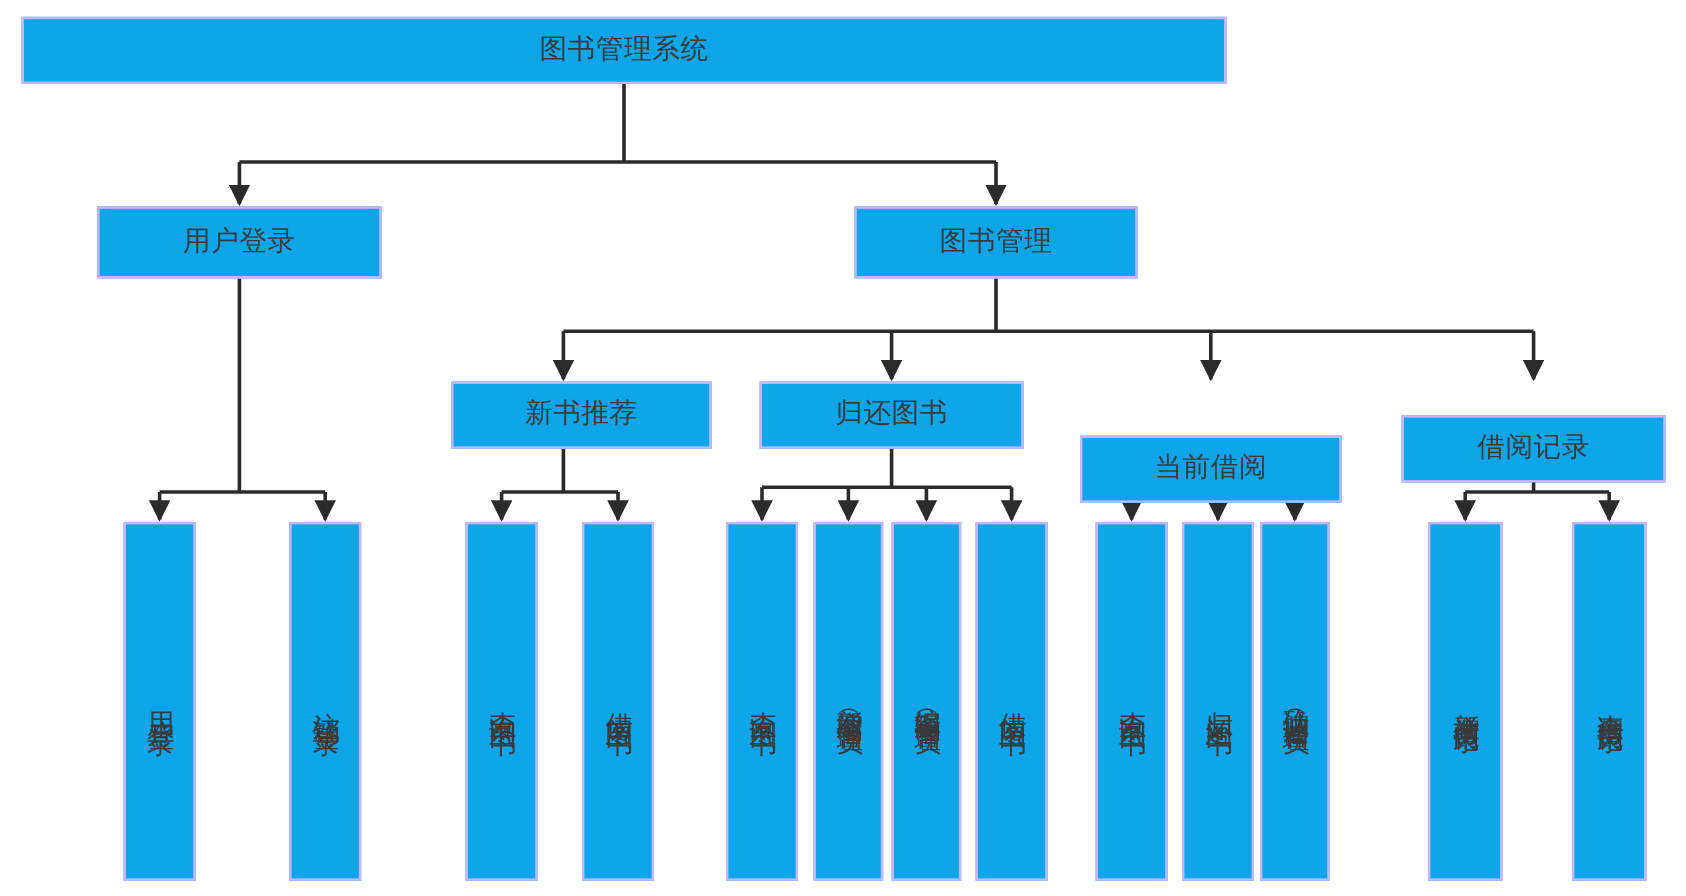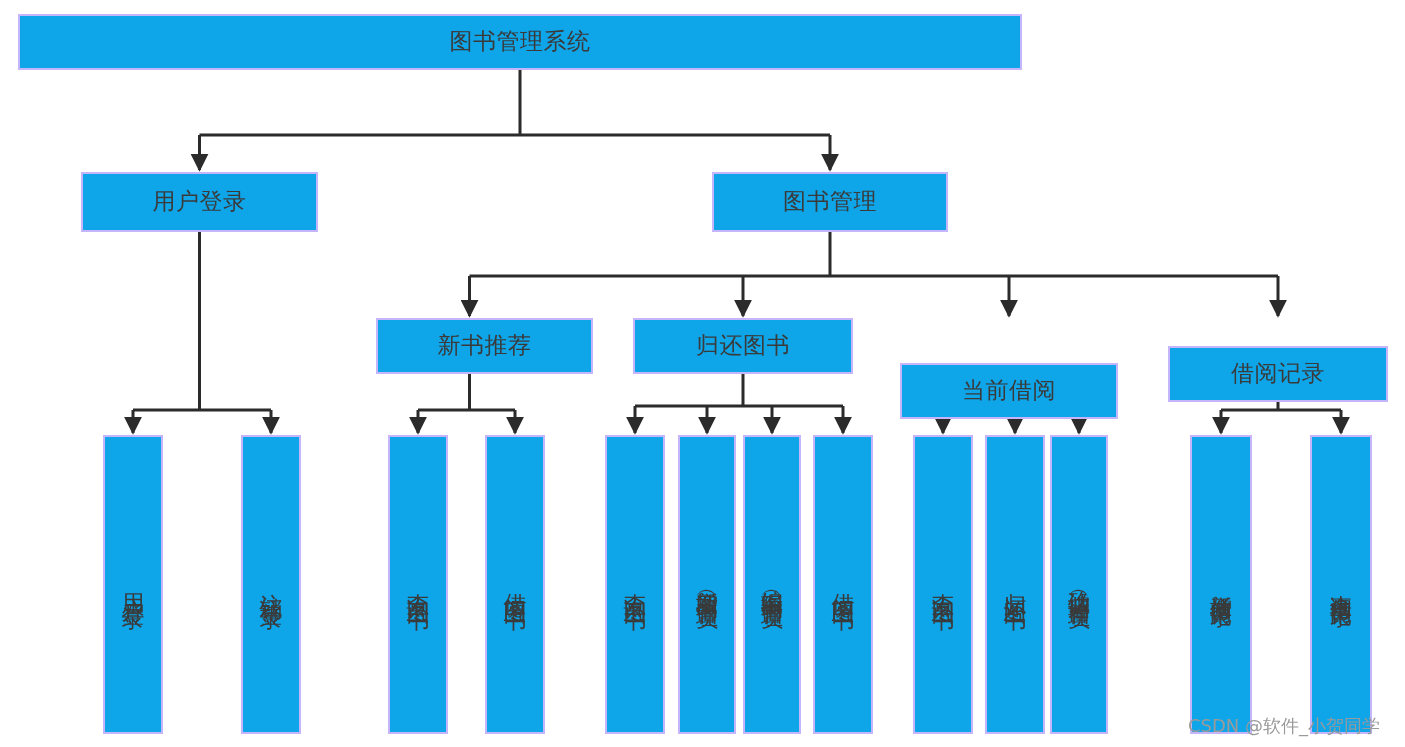--- a/index.html
+++ b/index.html
@@ -169,14 +169,13 @@
         <span class="label">确认归还（管理员）</span>
       </div>
       <div class="node vertical tall leaf" style="left: 1190px; top: 435px; width: 62px; height: 299px;">
         <span class="label">新增借阅记录</span>
       </div>
       <div class="node vertical tall leaf" style="left: 1310px; top: 435px; width: 62px; height: 299px;">
         <span class="label">查询借阅记录</span>
       </div>
     </div>
 
-  <div class="watermark">CSDN @软件_小贺同学</div>
 </div>
 
 </body></html>

